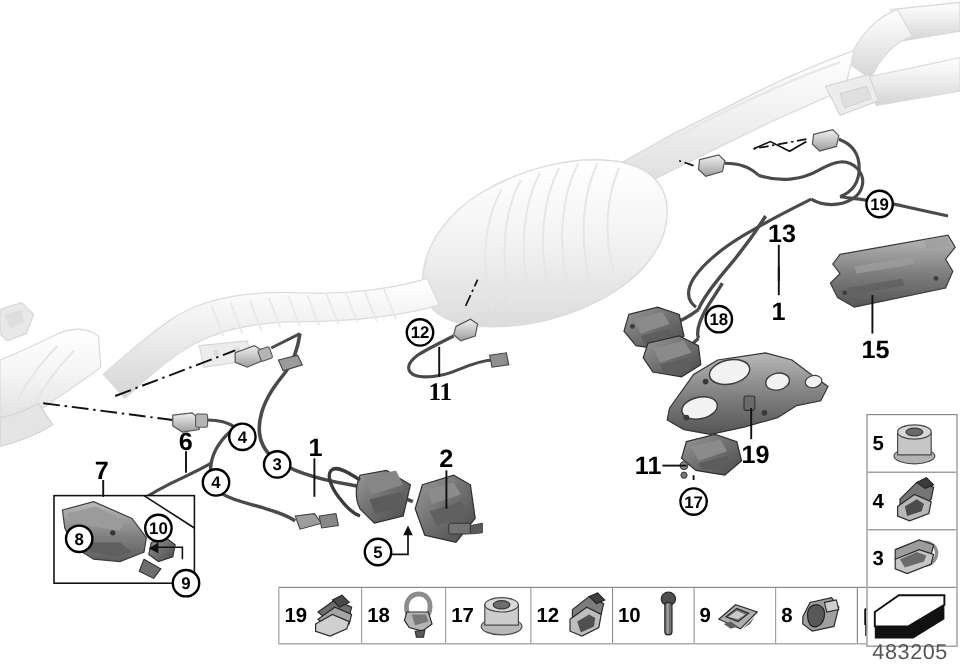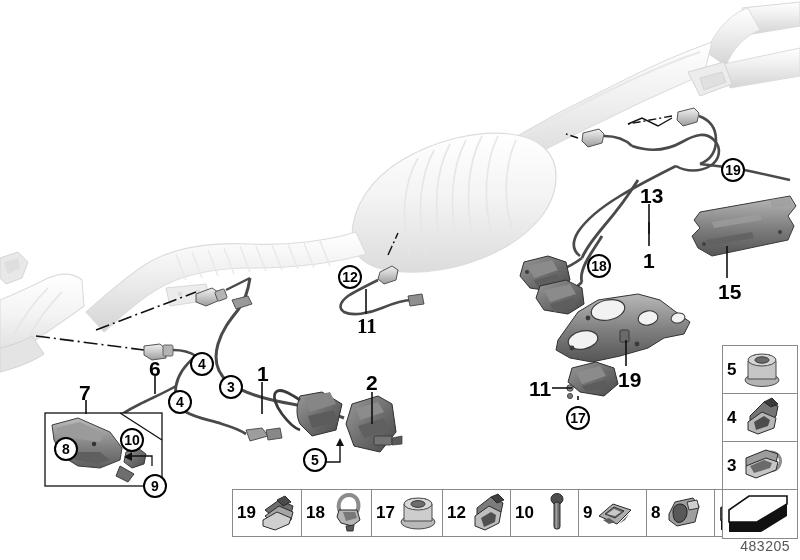--- a/index.html
+++ b/index.html
@@ -108,21 +108,21 @@
     font-weight: bold;
     font-size: 17px;
     color: #000;
     margin-right: 2px;
   }
   .diagram-id {
     position: absolute;
     right: 10px;
     bottom: 6px;
     font-family: "Liberation Sans", sans-serif;
-    font-size: 14px;
+    font-size: 18px;
     color: #555;
     letter-spacing: 0.5px;
   }
 </style>
 </head>
 <body>
 
 <div id="root">
 
   <svg id="svg-layer" viewBox="0 0 800 560">

